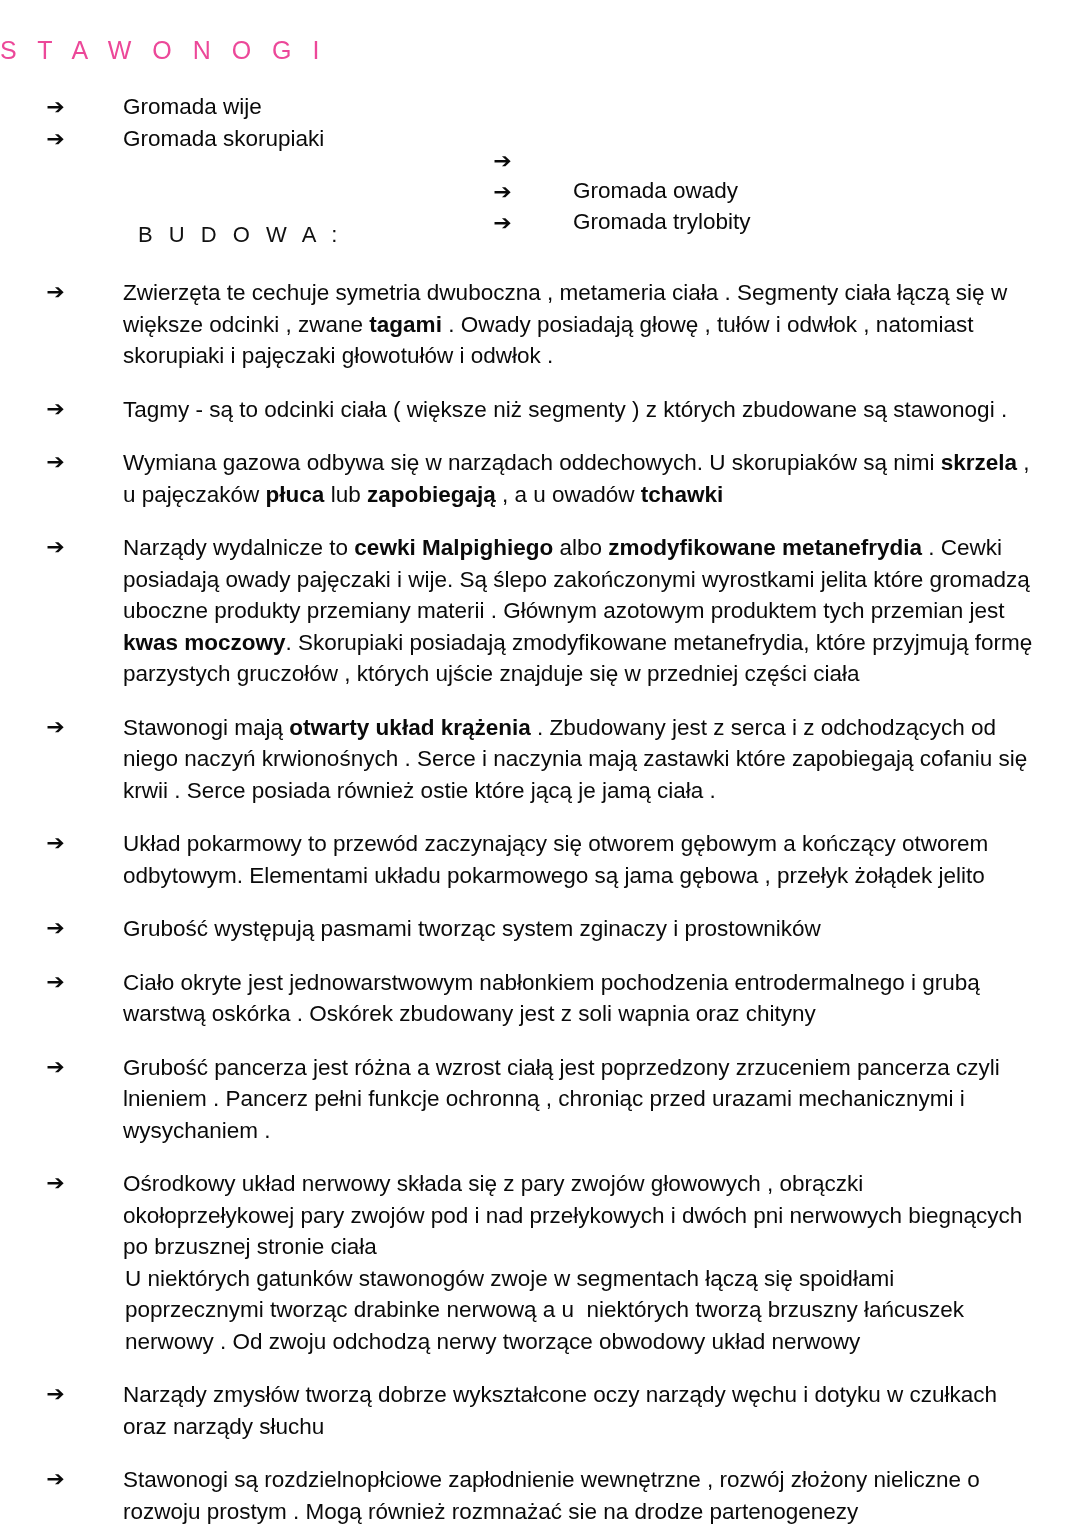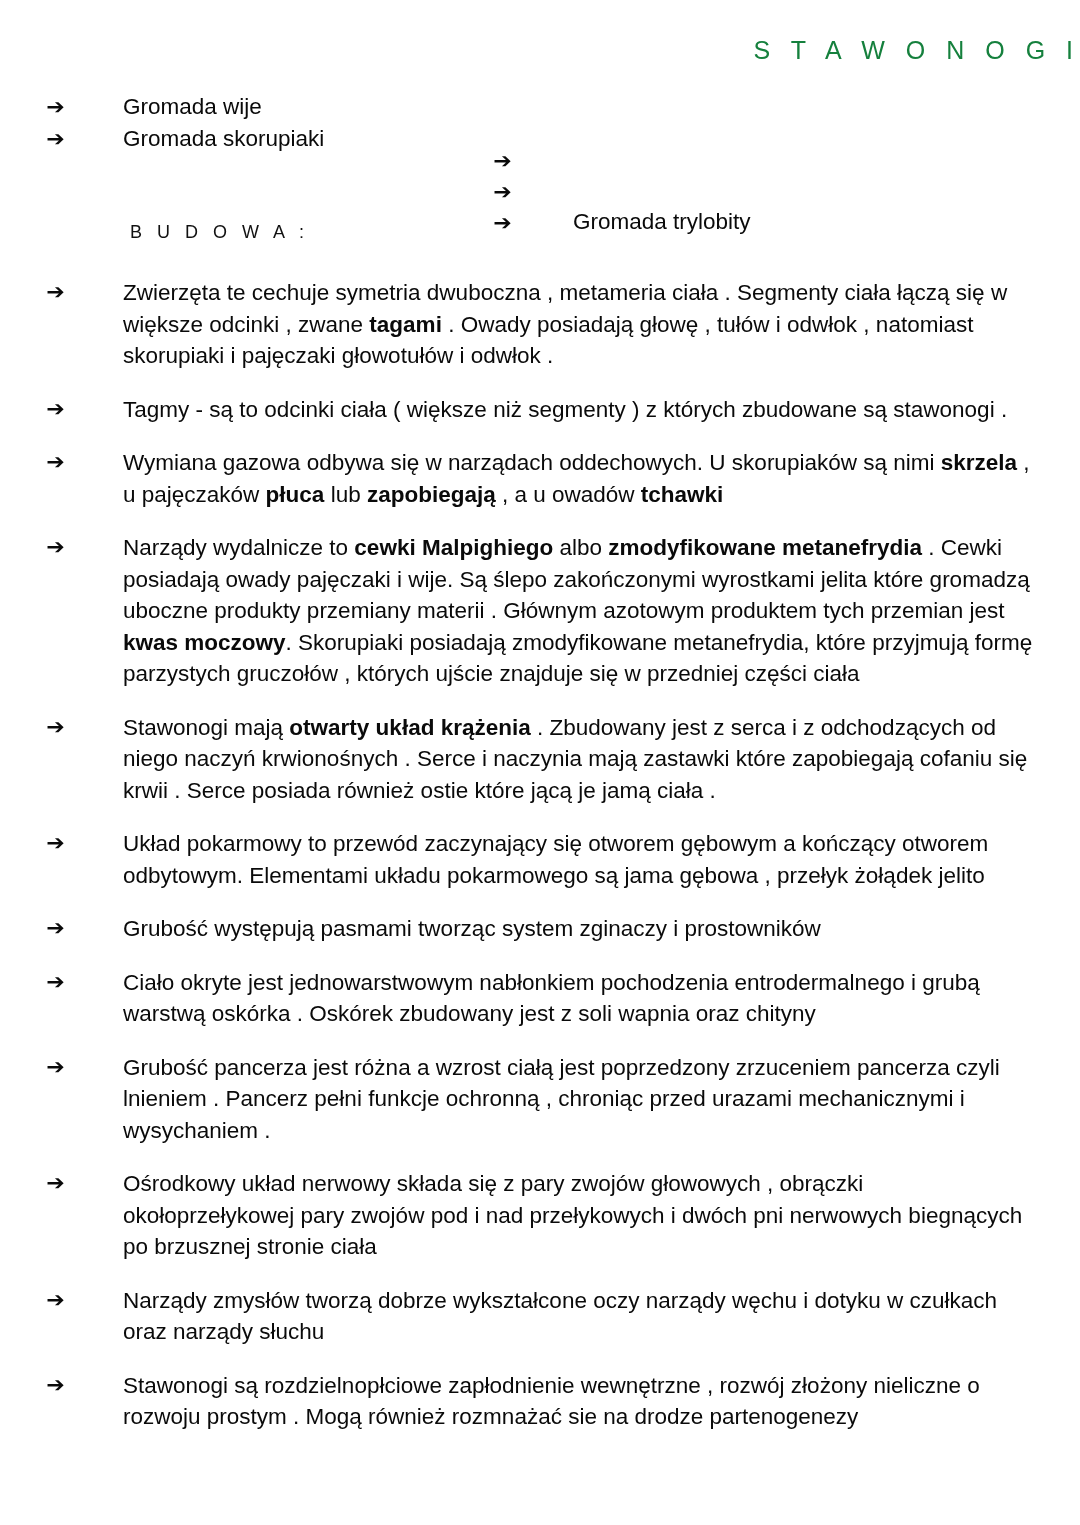--- a/index.html
+++ b/index.html
@@ -22,25 +22,25 @@
     overflow: hidden;
     background: #ffffff;
   }
 
   
   .doc-title {
     position: absolute;
     top: 36px;
     left: 0;
     width: 1080px;
-    text-align: right;
+    text-align: left;
     font-size: 25px;
     letter-spacing: 7px;
     font-weight: 400;
-    color: #15803d;
+    color: #ec4899;
     white-space: pre;
   }
 
   
   .bullet-row {
     position: relative;
     display: flex;
     align-items: flex-start;
     font-size: 22.5px;
     line-height: 31px;
@@ -76,23 +76,23 @@
     left: 494px;
     top: 146px;
     width: 480px;
   }
   .group-right .bullet-row { line-height: 27px; margin-bottom: 0px; }
   .group-right .arrow { width: 33px; }
 
   
   .budowa {
     position: absolute;
-    left: 130px;
+    left: 138px;
     top: 222px;
-    font-size: 18px;
+    font-size: 22px;
     letter-spacing: 5px;
     color: #111;
     white-space: pre;
   }
 
   
   .body-list {
     position: absolute;
     left: 47px;
     top: 277px;
@@ -131,20 +131,21 @@
         <span class="bullet-text">Gromada skorupiaki</span>
       </div>
     </div>
 
   <div class="group-right">
       <div class="bullet-row">
         <span class="arrow">➔</span>
       </div>
       <div class="bullet-row">
         <span class="arrow">➔</span>
+        <span class="bullet-text">Gromada owady</span>
       </div>
       <div class="bullet-row">
         <span class="arrow">➔</span>
         <span class="bullet-text">Gromada trylobity</span>
       </div>
     </div>
 
   <div class="budowa">B U D O W A :</div>
 
   <div class="body-list">
@@ -200,20 +201,21 @@
         <div class="bullet-row">
           <span class="arrow">➔</span>
           <span class="bullet-text"><span>Grubość pancerza jest różna a wzrost ciałą jest poprzedzony zrzuceniem pancerza czyli lnieniem . Pancerz pełni funkcje ochronną , chroniąc przed urazami mechanicznymi i wysychaniem .</span></span>
         </div>
       </div>
       <div class="item">
         <div class="bullet-row">
           <span class="arrow">➔</span>
           <span class="bullet-text"><span>Ośrodkowy układ nerwowy składa się z pary zwojów głowowych , obrączki okołoprzełykowej pary zwojów pod i nad przełykowych i dwóch pni nerwowych biegnących po brzusznej stronie ciała</span></span>
         </div>
+        <div class="subnote">U niektórych gatunków stawonogów zwoje w segmentach łączą się spoidłami poprzecznymi tworząc drabinke nerwową a u  niektórych tworzą brzuszny łańcuszek nerwowy . Od zwoju odchodzą nerwy tworzące obwodowy układ nerwowy</div>
       </div>
       <div class="item">
         <div class="bullet-row">
           <span class="arrow">➔</span>
           <span class="bullet-text"><span>Narządy zmysłów tworzą dobrze wykształcone oczy narządy węchu i dotyku w czułkach oraz narządy słuchu</span></span>
         </div>
       </div>
       <div class="item">
         <div class="bullet-row">
           <span class="arrow">➔</span>

